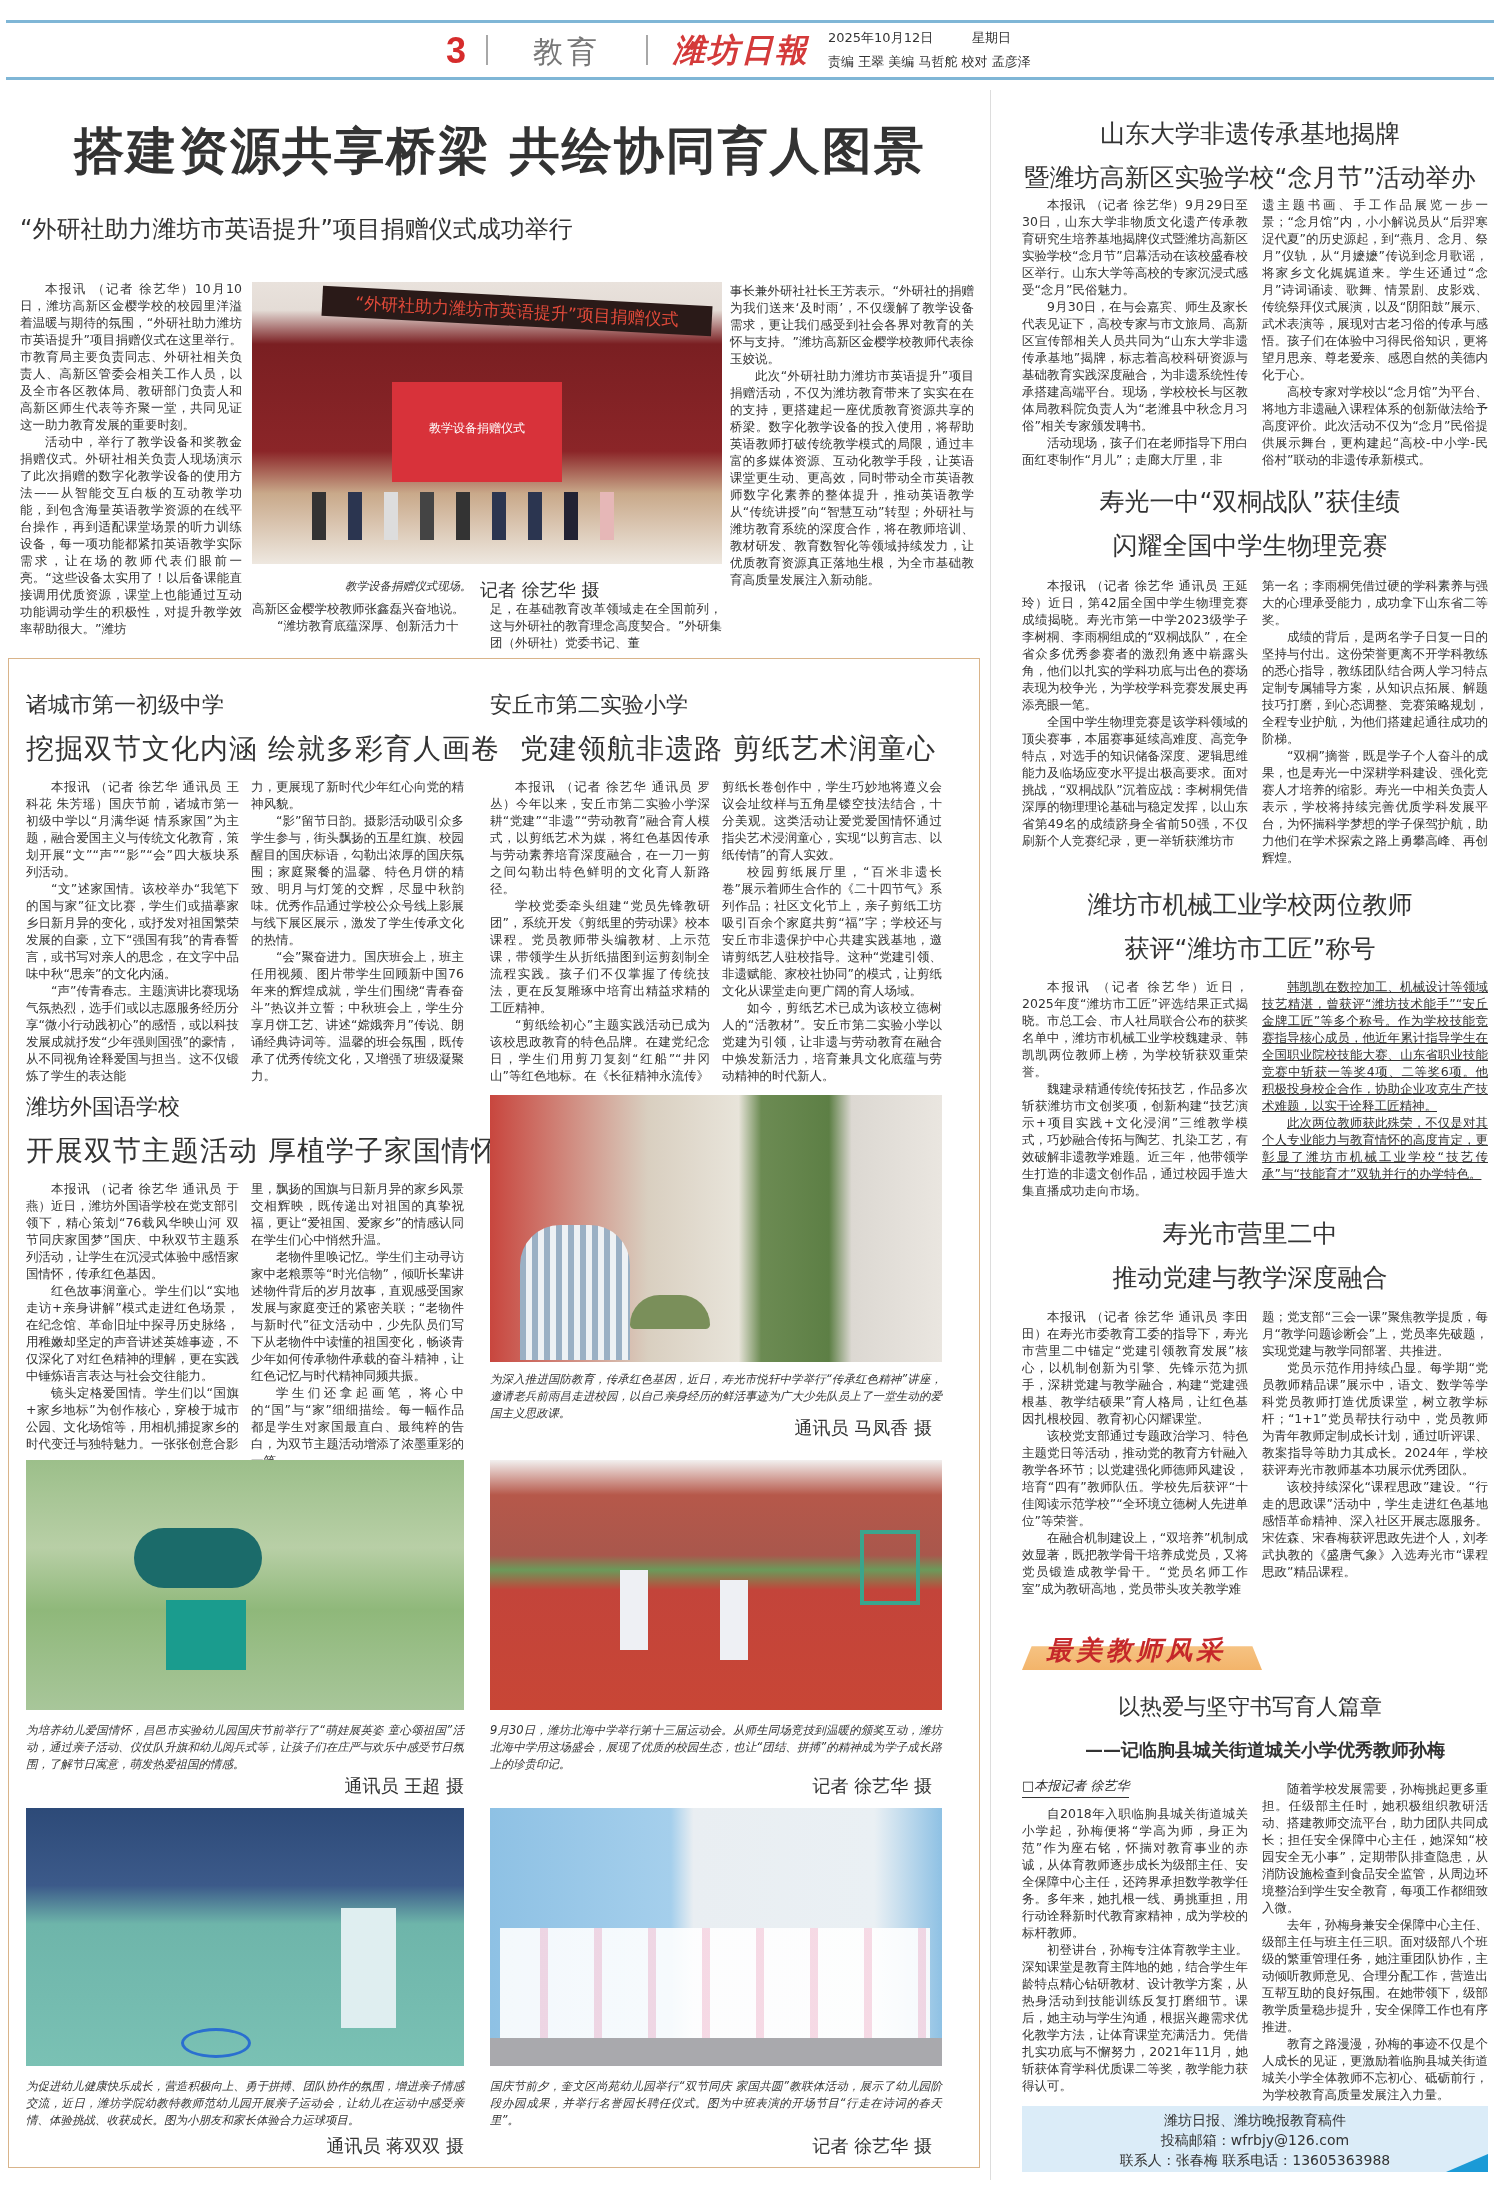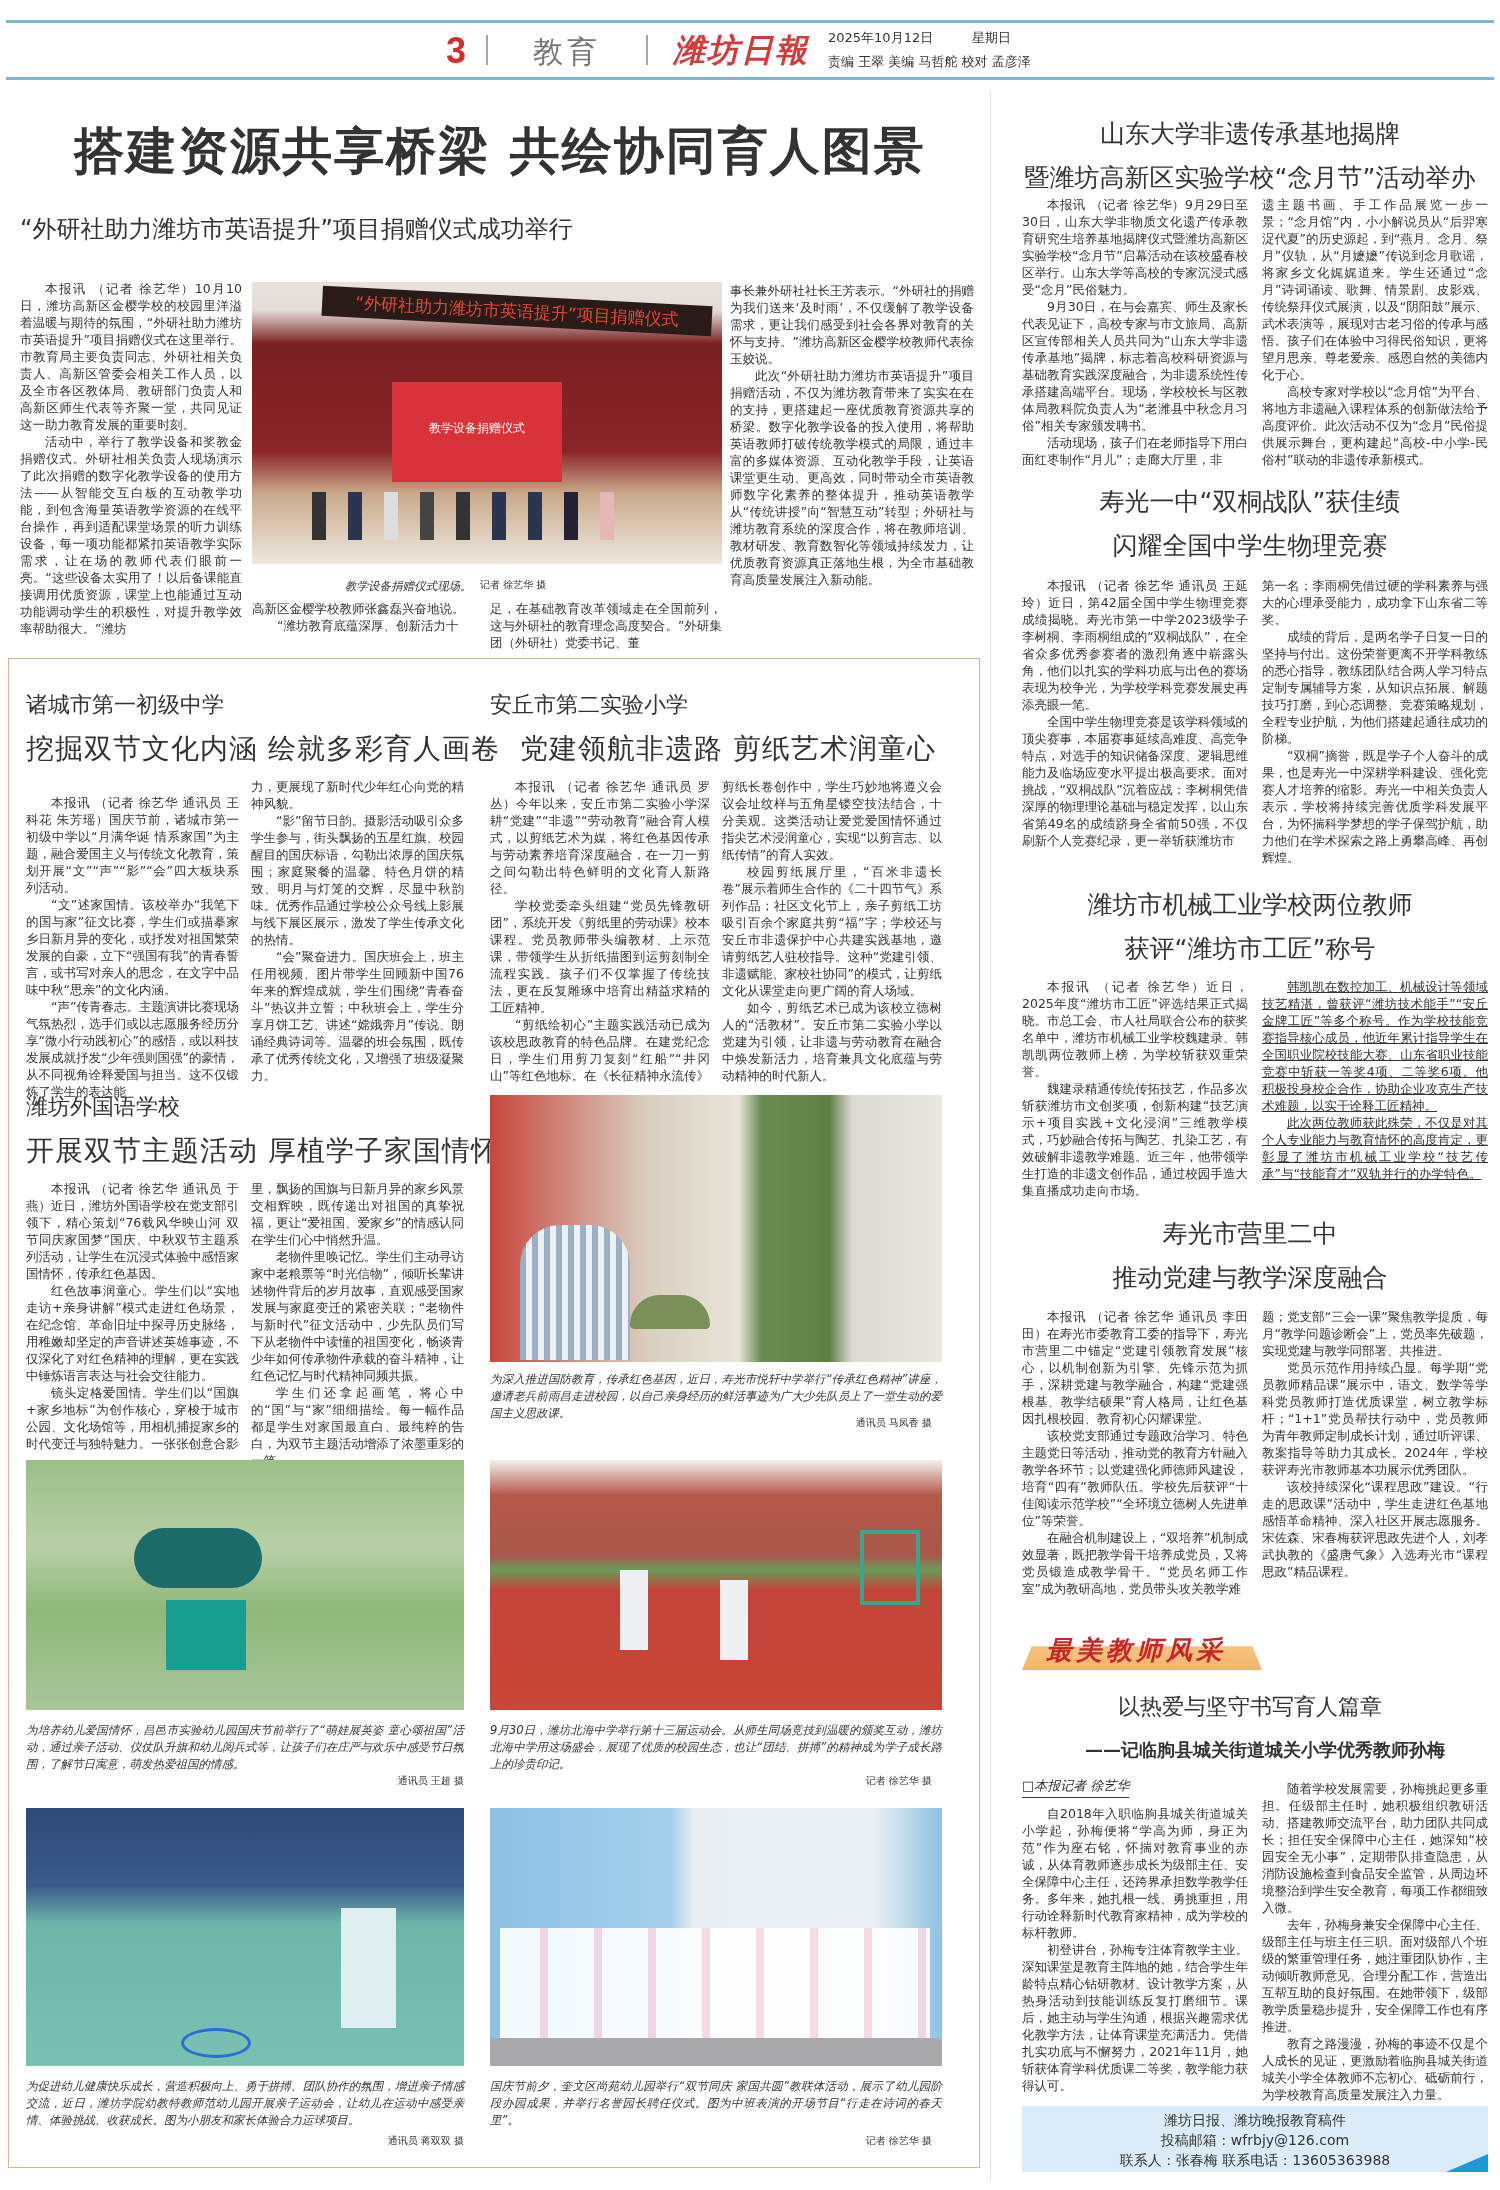--- a/index.html
+++ b/index.html
@@ -21,21 +21,21 @@
   .headline-main { position: absolute; left: 20px; top: 118px; width: 960px; text-align: center;
     font-family: "DejaVu Serif", serif; font-weight: bold; font-size: 50px; color: #333; letter-spacing: 2px; }
   .subhead-main { position: absolute; left: 20px; top: 213px; width: 960px; font-size: 24px; color: #333; }
 
   .body { font-size: 12.5px; line-height: 17px; color: #333; text-align: justify; }
   .body p { text-indent: 2em; }
   .col { position: absolute; }
 
   .photo { position: absolute; overflow: hidden; }
   .caption { position: absolute; font-size: 11.5px; line-height: 17px; color: #333; font-style: italic; text-align: justify; }
-  .credit { position: absolute; font-size: 10px; color: #333; text-align: right; }
+  .credit { position: absolute; font-size: 18px; color: #333; text-align: right; }
 
   .boxframe { position: absolute; left: 8px; top: 658px; width: 972px; height: 1510px; border: 1.5px solid #d9b48a; }
 
   .kicker { position: absolute; font-size: 22px; color: #333; font-family: "DejaVu Serif", serif; }
   .h2 { position: absolute; font-size: 28px; color: #333; font-family: "DejaVu Sans", sans-serif; letter-spacing: 1px; white-space: nowrap; }
   .h2r { position: absolute; font-size: 25px; color: #333; text-align: center; line-height: 44px; }
 
   .banner { position: absolute; left: 1022px; top: 1636px; width: 240px; height: 34px;
     background: linear-gradient(#f7c98d, #f3b46a); clip-path: polygon(4% 30%, 96% 30%, 100% 100%, 0 100%); }
   .banner-text { position: absolute; left: 1046px; top: 1633px; font-size: 26px; color: #c5282a; font-style: italic; font-weight: bold; font-family: Liberation Sans, sans-serif; letter-spacing: 4px; }
@@ -100,21 +100,21 @@
 </div>
 <div class="col body" style="left:730px; top:282px; width:244px;">
   <p style="text-indent:0">事长兼外研社社长王芳表示。“外研社的捐赠为我们送来‘及时雨’，不仅缓解了教学设备需求，更让我们感受到社会各界对教育的关怀与支持。”潍坊高新区金樱学校教师代表徐玉姣说。</p>
   <p>此次“外研社助力潍坊市英语提升”项目捐赠活动，不仅为潍坊教育带来了实实在在的支持，更搭建起一座优质教育资源共享的桥梁。数字化教学设备的投入使用，将帮助英语教师打破传统教学模式的局限，通过丰富的多媒体资源、互动化教学手段，让英语课堂更生动、更高效，同时带动全市英语教师数字化素养的整体提升，推动英语教学从“传统讲授”向“智慧互动”转型；外研社与潍坊教育系统的深度合作，将在教师培训、教材研发、教育数智化等领域持续发力，让优质教育资源真正落地生根，为全市基础教育高质量发展注入新动能。</p>
 </div>
 
 <div class="boxframe"></div>
 
 <div class="kicker" style="left:26px; top:690px;">诸城市第一初级中学</div>
 <div class="h2" style="left:26px; top:730px;">挖掘双节文化内涵 绘就多彩育人画卷</div>
-<div class="col body" style="left:26px; top:778px; width:213px;margin-top:16px;">
+<div class="col body" style="left:26px; top:778px; width:213px;">
   <p>本报讯 （记者 徐艺华 通讯员 王科花 朱芳瑶）国庆节前，诸城市第一初级中学以“月满华诞 情系家国”为主题，融合爱国主义与传统文化教育，策划开展“文”“声”“影”“会”四大板块系列活动。</p>
   <p>“文”述家国情。该校举办“我笔下的国与家”征文比赛，学生们或描摹家乡日新月异的变化，或抒发对祖国繁荣发展的自豪，立下“强国有我”的青春誓言，或书写对亲人的思念，在文字中品味中秋“思亲”的文化内涵。</p>
   <p>“声”传青春志。主题演讲比赛现场气氛热烈，选手们或以志愿服务经历分享“微小行动践初心”的感悟，或以科技发展成就抒发“少年强则国强”的豪情，从不同视角诠释爱国与担当。这不仅锻炼了学生的表达能</p>
 </div>
 <div class="col body" style="left:251px; top:778px; width:213px;">
   <p style="text-indent:0">力，更展现了新时代少年红心向党的精神风貌。</p>
   <p>“影”留节日韵。摄影活动吸引众多学生参与，街头飘扬的五星红旗、校园醒目的国庆标语，勾勒出浓厚的国庆氛围；家庭聚餐的温馨、特色月饼的精致、明月与灯笼的交辉，尽显中秋韵味。优秀作品通过学校公众号线上影展与线下展区展示，激发了学生传承文化的热情。</p>
   <p>“会”聚奋进力。国庆班会上，班主任用视频、图片带学生回顾新中国76年来的辉煌成就，学生们围绕“青春奋斗”热议并立誓；中秋班会上，学生分享月饼工艺、讲述“嫦娥奔月”传说、朗诵经典诗词等。温馨的班会氛围，既传承了优秀传统文化，又增强了班级凝聚力。</p>
 </div>
 

